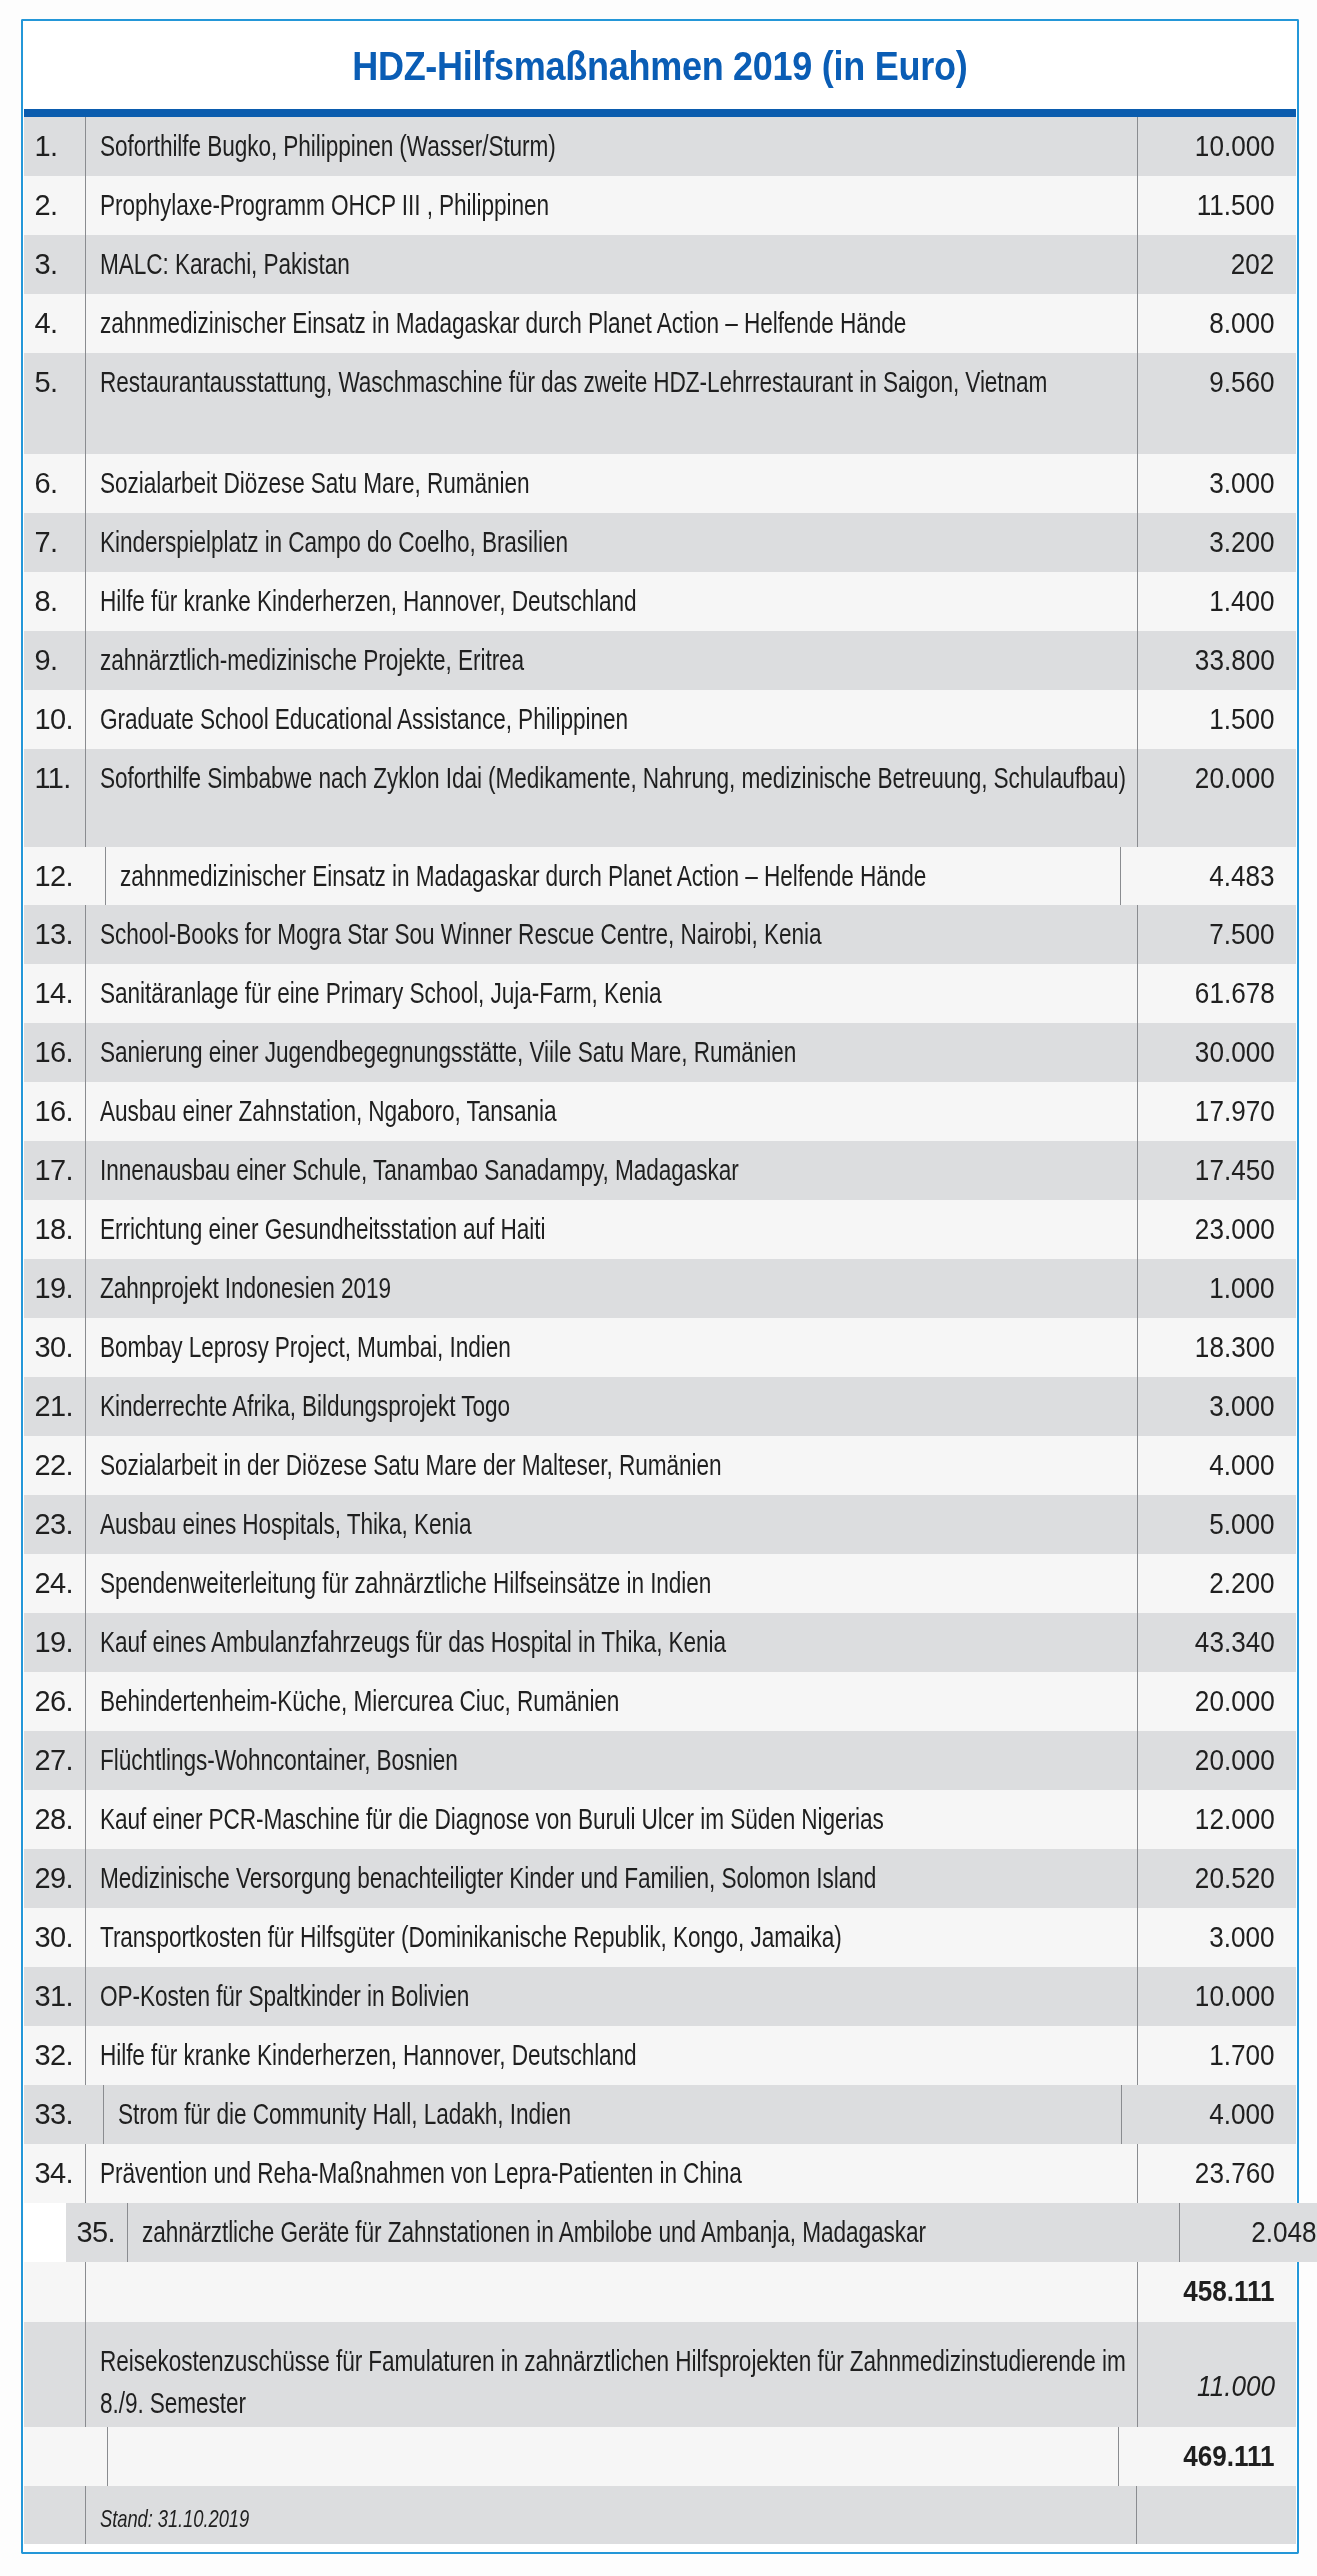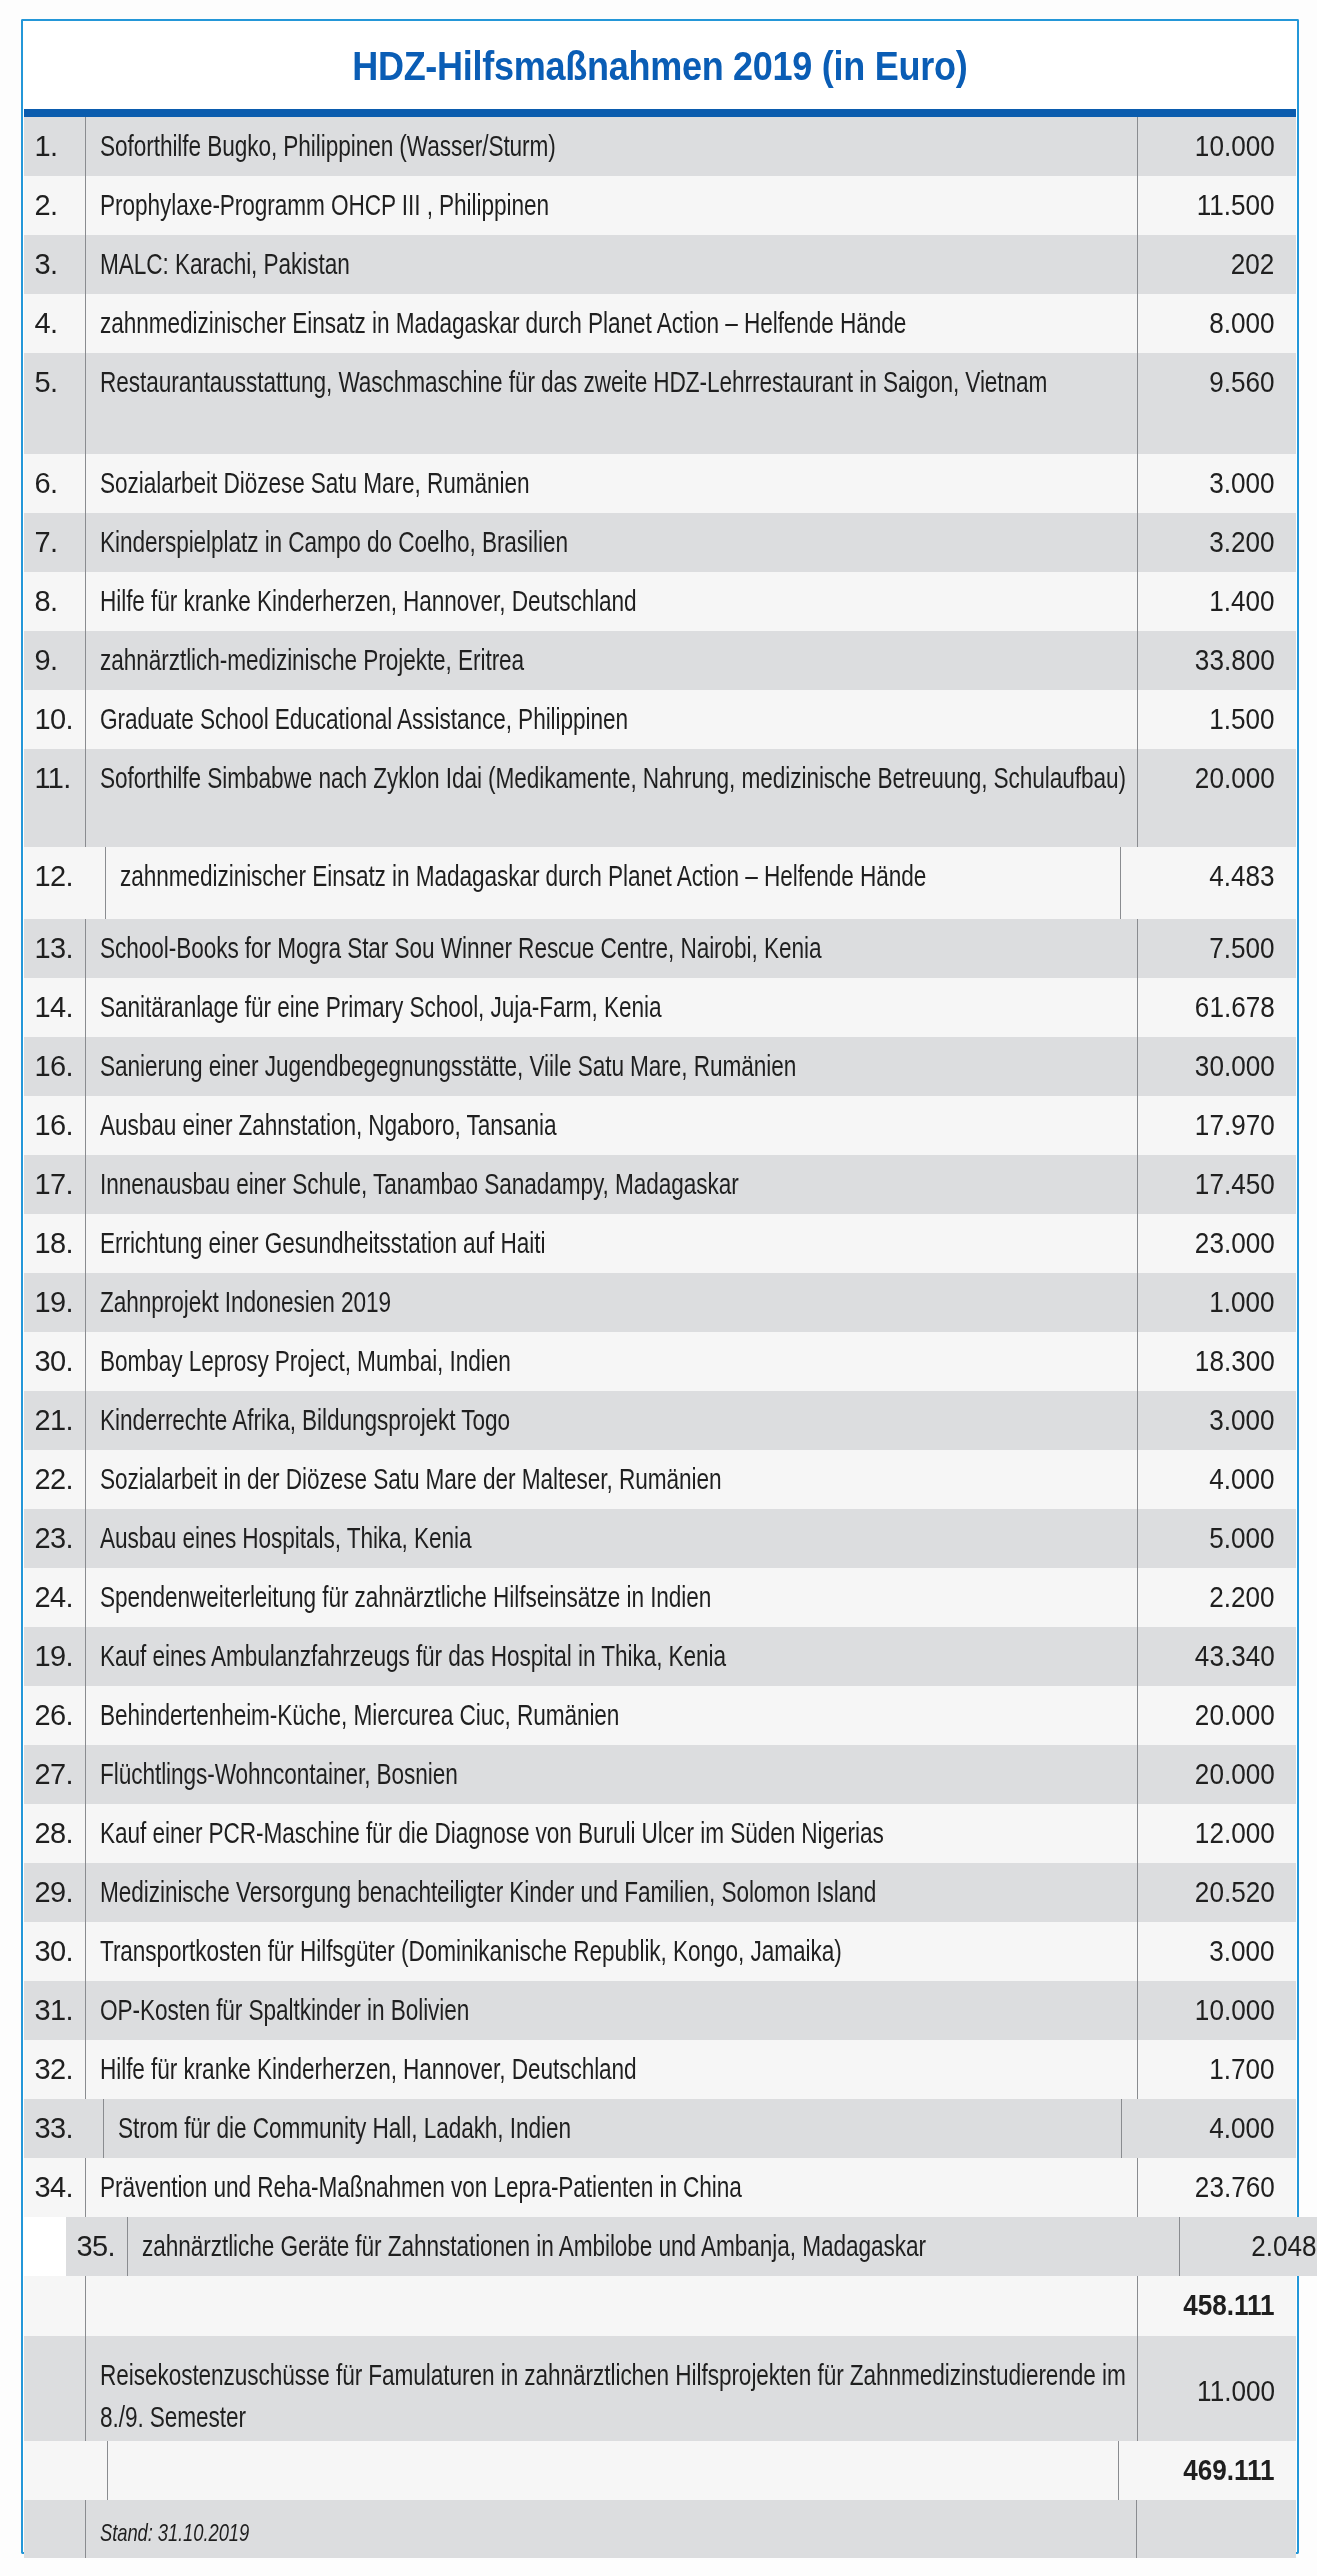--- a/index.html
+++ b/index.html
@@ -45,21 +45,21 @@
   }
   .desc .txt {
     display: inline-block; transform-origin: left top; transform: scaleX(0.78);
     width: 128%; white-space: normal; letter-spacing: -0.1px;
   }
   .val {
     width: 158px; padding-right: 21px; padding-top: 8.3px; text-align: right; white-space: nowrap;
   }
   .val .v { display: inline-block; transform-origin: right top; transform: scaleX(0.9); }
   .bold { font-weight: bold; }
-  .bottom-align { display: flex; align-items: center; padding-bottom: 3px; }
+  .bottom-align { display: flex; align-items: flex-end; padding-bottom: 20px; font-style: italic; }
   .bottom-align .v { width: 100%; text-align: right; transform-origin: right bottom; }
   .stand .txt { font-style: italic; font-size: 23.6px; }
 </style>
 </head>
 <body>
 
 <div class="frame"></div>
 
 <div class="title-area">
   <span class="title">HDZ-Hilfsmaßnahmen 2019 (in Euro)</span>
@@ -115,21 +115,21 @@
     <div class="row even" style="height: 59px;">
       <div class="cell num">10.</div>
       <div class="cell desc"><span class="txt">Graduate School Educational Assistance, Philippinen</span></div>
       <div class="cell val"><span class="v">1.500</span></div>
     </div>
     <div class="row odd" style="height: 98px;">
       <div class="cell num">11.</div>
       <div class="cell desc"><span class="txt">Soforthilfe Simbabwe nach Zyklon Idai (Medikamente, Nahrung, medizinische Betreuung, Schulaufbau)</span></div>
       <div class="cell val"><span class="v">20.000</span></div>
     </div>
-    <div class="row even" style="height: 72px; gap: 22px;">
+    <div class="row even" style="height: 58px; gap: 22px;">
       <div class="cell num">12.</div>
       <div class="cell desc"><span class="txt">zahnmedizinischer Einsatz in Madagaskar durch Planet Action – Helfende Hände</span></div>
       <div class="cell val"><span class="v">4.483</span></div>
     </div>
     <div class="row odd" style="height: 59px;">
       <div class="cell num">13.</div>
       <div class="cell desc"><span class="txt">School-Books for Mogra Star Sou Winner Rescue Centre, Nairobi, Kenia</span></div>
       <div class="cell val"><span class="v">7.500</span></div>
     </div>
     <div class="row even" style="height: 59px;">

